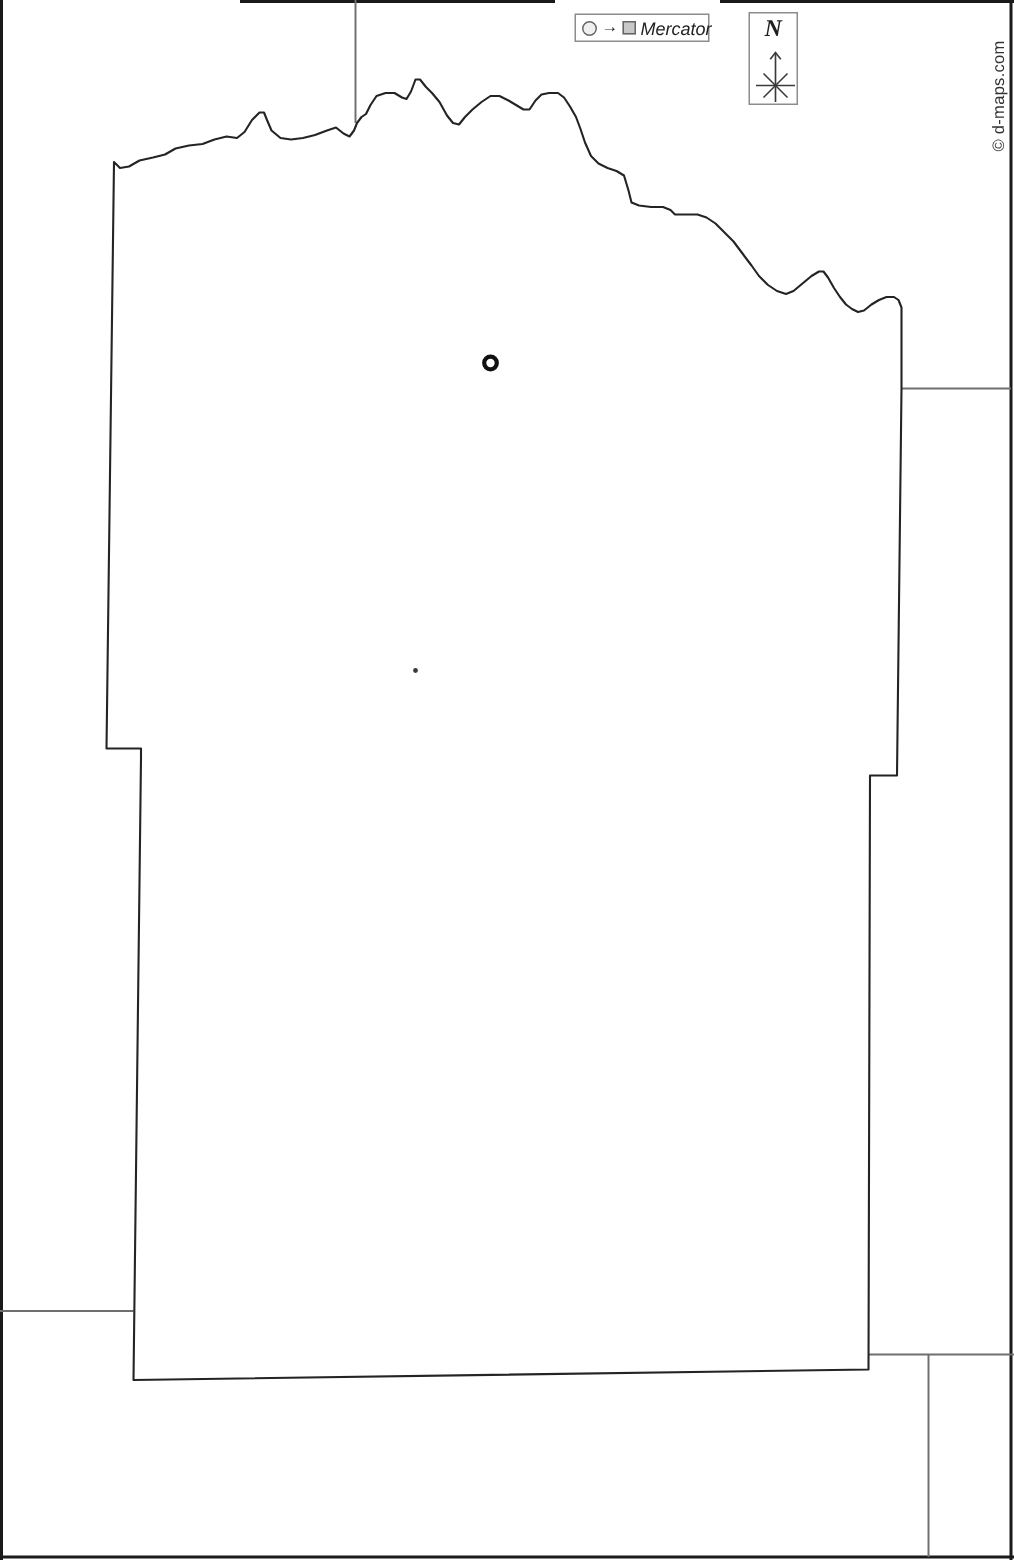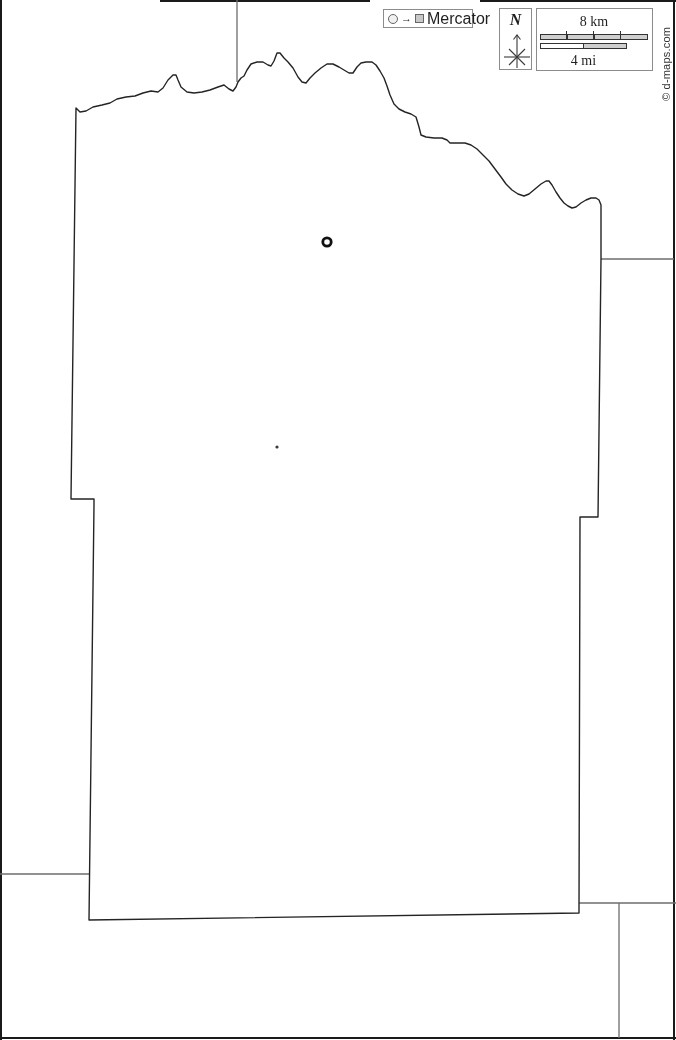--- a/index.html
+++ b/index.html
@@ -14,21 +14,21 @@
 
   
   .note-box{position:absolute;left:383px;top:9px;width:90px;height:19px;background:var(--page-bg);
             border:1px solid var(--box-border);display:flex;align-items:center;gap:3px;
             padding:0 4px;box-sizing:border-box;}
   .circ{width:10px;height:10px;border-radius:50%;border:1.3px solid var(--icon-stroke);
         background:var(--icon-circle-fill);box-sizing:border-box;flex:none;}
   .sq{width:9px;height:9px;border:1.3px solid var(--icon-stroke);background:var(--icon-square-fill);
       box-sizing:border-box;flex:none;}
   .arr{font-size:11px;color:var(--text);line-height:1;flex:none;}
-  .note-label{font-size:16px;color:var(--text);line-height:1;}
+  .note-label{font-size:12px;color:var(--text);line-height:1;font-style:italic;}
 
   
   .north-box{position:absolute;left:499px;top:8px;width:33px;height:62px;background:var(--page-bg);
              border:1px solid var(--box-border);box-sizing:border-box;}
   .north-box .n{font-family:"Liberation Serif",serif;font-style:italic;font-weight:bold;
                 font-size:16px;color:var(--text);text-align:center;margin-top:2px;}
   .north-box svg{position:absolute;left:0;top:0;}
 
   
   .scale-box{position:absolute;left:536px;top:8px;width:117px;height:63px;background:var(--page-bg);
@@ -80,37 +80,18 @@
       <g fill="none" stroke="#3a3a3a" stroke-width="1.1">
         <line x1="17" y1="26" x2="17" y2="59"></line>
         <polyline points="13.5,30.5 17,26 20.5,30.5"></polyline>
         <line x1="4" y1="48" x2="30" y2="48"></line>
         <line x1="9" y1="40" x2="25" y2="56"></line>
         <line x1="25" y1="40" x2="9" y2="56"></line>
       </g>
     </svg>
   </div>
 
-  <div class="scale-box">
-    <div class="km-label">8 km</div>
-    <div class="km-wrap">
-      <div class="km-bar">
-        <div class="cell"></div>
-        <div class="cell"></div>
-        <div class="cell"></div>
-        <div class="cell"></div>
-      </div>
-      <div class="km-tick" style="left:26px;"></div>
-      <div class="km-tick" style="left:53px;"></div>
-      <div class="km-tick" style="left:80px;"></div>
-    </div>
-    <div class="mi-bar">
-      <div class="cell w"></div>
-      <div class="cell g"></div>
-    </div>
-    <div class="mi-label">4 mi</div>
-  </div>
 
   <div class="credit">
     <span>© d-maps.com</span>
   </div>
 
 </div>
 
 </body></html>

